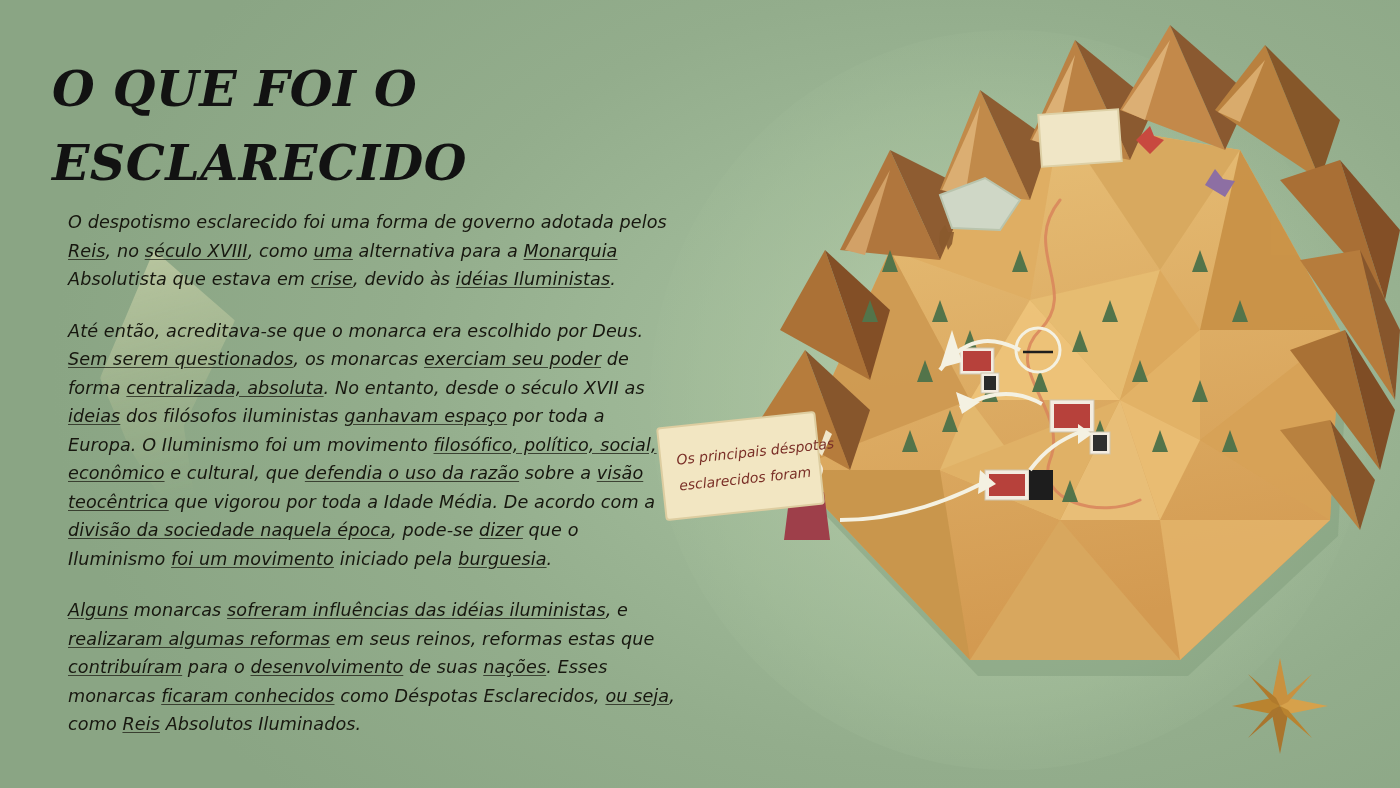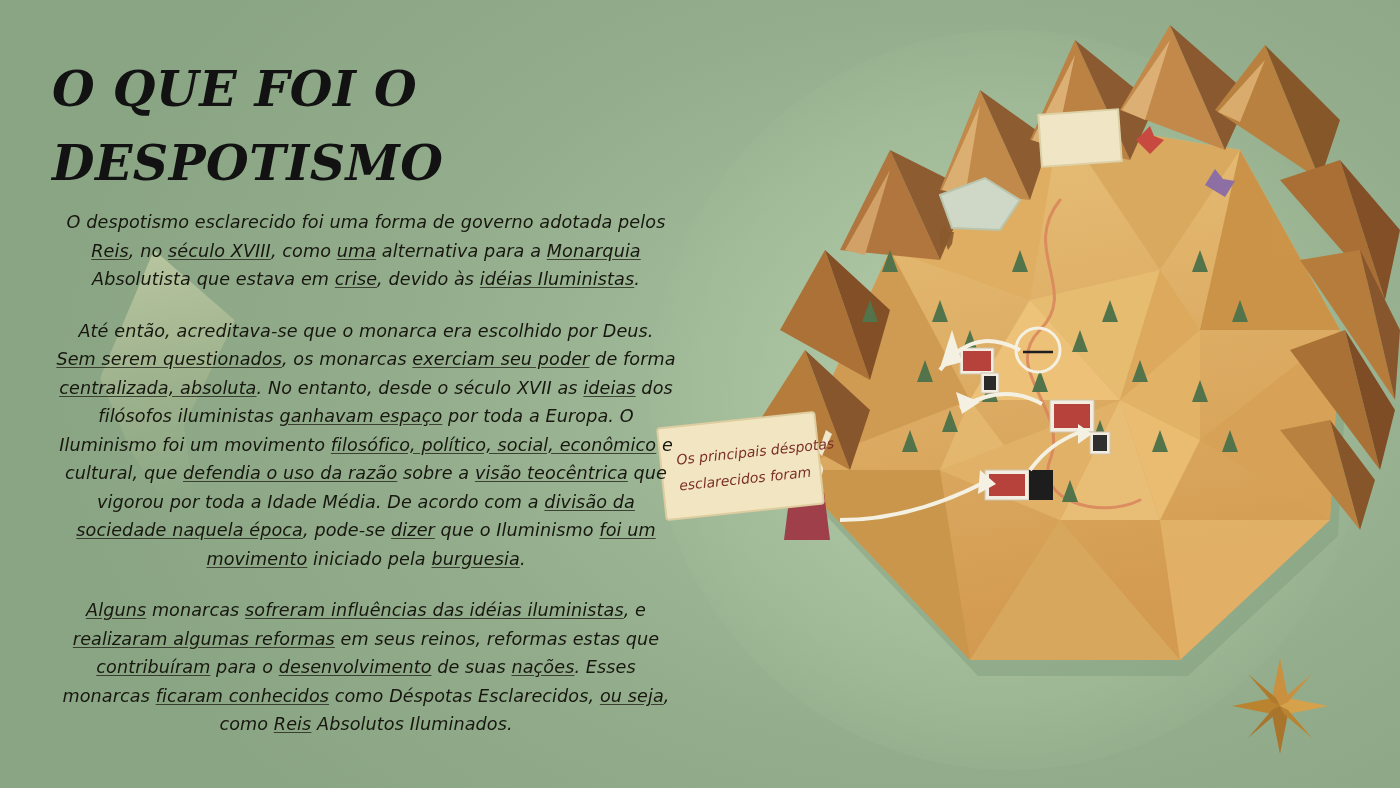--- a/index.html
+++ b/index.html
@@ -45,21 +45,21 @@
     left: 56px;
     top: 208px;
     width: 620px;
     font-family: "DejaVu Sans", sans-serif;
     font-style: italic;
     font-size: 17.6px;
     line-height: 1.62;
     color: #17170f;
     letter-spacing: 0.1px;
   }
-  .para { margin: 0 0 23px 0; text-align: center; }
+  .para { margin: 0 0 23px 12px; }
   .para:last-child { margin-bottom: 0; }
   .u {
     text-decoration: underline;
     text-decoration-color: rgba(30,30,20,.75);
     text-underline-offset: 2px;
   }
   .flare {
     position: absolute;
     left: 100px;
     top: 250px;
@@ -237,21 +237,21 @@
         <rect x="22" y="418" width="158" height="92" rx="3" fill="#f2e6c2" stroke="#ddcda0" stroke-width="2"></rect>
         <text x="38" y="456" font-family="DejaVu Sans, sans-serif" font-size="14" font-style="italic" fill="#7a2f27">Os principais déspotas</text>
         <text x="38" y="482" font-family="DejaVu Sans, sans-serif" font-size="14" font-style="italic" fill="#7a2f27">esclarecidos foram</text>
       </g>
     </svg>
   </div>
 
   <div class="flare"></div>
 
   <div class="title">
-    <div>O QUE FOI O DESPOTISMO</div>
+    <div>O QUE FOI O ESCLARECIDO</div>
   </div>
 
   <div class="body-text">
     <p class="para"><span>O despotismo esclarecido foi uma forma de governo adotada pelos </span><span class="u">Reis</span><span>, no </span><span class="u">século XVIII</span><span>, como </span><span class="u">uma</span><span> alternativa para a </span><span class="u">Monarquia</span><span> Absolutista que estava em </span><span class="u">crise</span><span>, devido às </span><span class="u">idéias Iluministas</span><span>.</span></p>
     <p class="para"><span>Até então, acreditava-se que o monarca era escolhido por Deus. </span><span class="u">Sem serem questionados</span><span>, os monarcas </span><span class="u">exerciam seu poder</span><span> de forma </span><span class="u">centralizada, absoluta</span><span>. No entanto, desde o século XVII as </span><span class="u">ideias</span><span> dos filósofos iluministas </span><span class="u">ganhavam espaço</span><span> por toda a Europa. O Iluminismo foi um movimento </span><span class="u">filosófico, político, social, econômico</span><span> e cultural, que </span><span class="u">defendia o uso da razão</span><span> sobre a </span><span class="u">visão teocêntrica</span><span> que vigorou por toda a Idade Média. De acordo com a </span><span class="u">divisão da sociedade naquela época</span><span>, pode-se </span><span class="u">dizer</span><span> que o Iluminismo </span><span class="u">foi um movimento</span><span> iniciado pela </span><span class="u">burguesia</span><span>.</span></p>
     <p class="para"><span class="u">Alguns</span><span> monarcas </span><span class="u">sofreram influências das idéias iluministas</span><span>, e </span><span class="u">realizaram algumas reformas</span><span> em seus reinos, reformas estas que </span><span class="u">contribuíram</span><span> para o </span><span class="u">desenvolvimento</span><span> de suas </span><span class="u">nações</span><span>. Esses monarcas </span><span class="u">ficaram conhecidos</span><span> como Déspotas Esclarecidos, </span><span class="u">ou seja</span><span>, como </span><span class="u">Reis</span><span> Absolutos Iluminados.</span></p>
   </div>
 
   <div class="compass">
     <svg viewBox="0 0 104 104" xmlns="http://www.w3.org/2000/svg">

